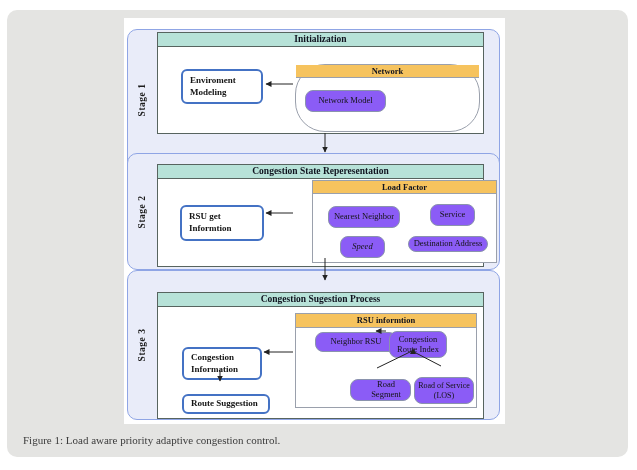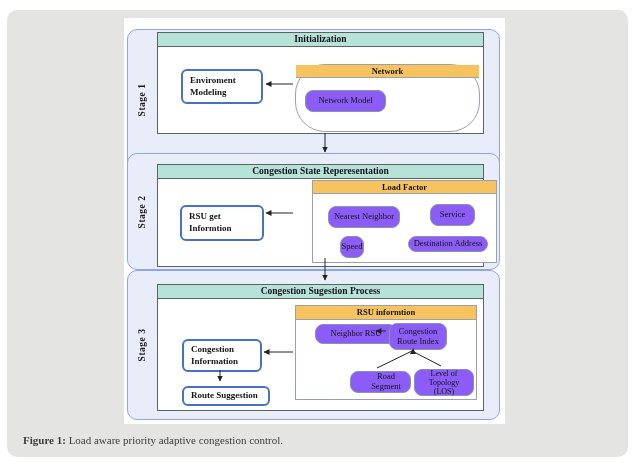--- a/index.html
+++ b/index.html
@@ -59,21 +59,21 @@
     line-height:1.3; white-space:pre-line; padding:2px 2px 2px 7px;
   }
   .connectors {
     position:absolute; left:0; top:0; width:381px; height:406px;
     pointer-events:none;
   }
   .caption {
     position:absolute; left:16px; top:424px;
     font-size:11px; color:#3c3c3c;
   }
-  .caption b { font-weight:bold; }
+  .caption b { font-weight:normal; }
 </style>
 </head>
 <body>
 
 <div id="screen">
   <div class="panel">
 
     <div class="figure-area">
 
       <div class="stage" style="top:11px; height:142px;">
@@ -96,42 +96,42 @@
           <span>Stage 2</span>
         </div>
         <div class="content" style="top:10px; height:103px;">
           <div class="teal-header">Congestion State Reperesentation</div>
           <div class="process" style="left:22px; top:40px; width:84px; height:36px;">RSU get
 Informtion</div>
           <div class="subbox" style="left:137px; top:15px; width:185px; height:83px;margin-left:17px;">
             <div class="subbox-header" style="height:13px;">Load Factor</div>
             <div class="item" style="left:15px; top:25px; width:72px; height:22px;">Nearest Neighbor</div>
             <div class="item" style="left:117px; top:23px; width:45px; height:22px;">Service</div>
-            <div class="item" style="left:27px; top:55px; width:24px; height:22px;">Speed</div>
+            <div class="item" style="left:27px; top:55px; width:45px; height:22px;font-style:italic;">Speed</div>
             <div class="item" style="left:95px; top:55px; width:80px; height:16px;">Destination Address</div>
           </div>
         </div>
       </div>
 
       <div class="stage" style="top:252px; height:150px;">
         <div class="stage-label-col">
           <span>Stage 3</span>
         </div>
-        <div class="content" style="top:13px; height:127px;">
+        <div class="content" style="top:21px; height:127px;">
           <div class="teal-header">Congestion Sugestion Process</div>
           <div class="process" style="left:24px; top:54px; width:80px; height:33px;">Congestion
 Information</div>
           <div class="process" style="left:24px; top:101px; width:88px; height:20px;">Route Suggestion</div>
           <div class="subbox" style="left:137px; top:20px; width:182px; height:95px;">
             <div class="subbox-header" style="height:14px; line-height:13px;">RSU informtion</div>
             <div class="item" style="left:19px; top:18px; width:82px; height:20px;">Neighbor RSU</div>
             <div class="item" style="left:93px; top:17px; width:58px; height:27px;">Congestion
 Route Index</div>
             <div class="item" style="left:54px; top:65px; width:61px; height:22px;padding-left:12px;">Road Segment</div>
-            <div class="item" style="left:118px; top:63px; width:60px; height:27px; font-size:8px;">Level of Topology
+            <div class="item" style="left:118px; top:63px; width:60px; height:27px; font-size:8px;">Road of Service
 (LOS)</div>
           </div>
         </div>
       </div>
 
       <svg class="connectors" viewBox="0 0 381 406">
         <defs>
           <marker id="ah" markerWidth="7" markerHeight="7" refX="5.5" refY="3" orient="auto">
             <path d="M0,0 L6,3 L0,6 Z" fill="#222222"></path>
           </marker>

